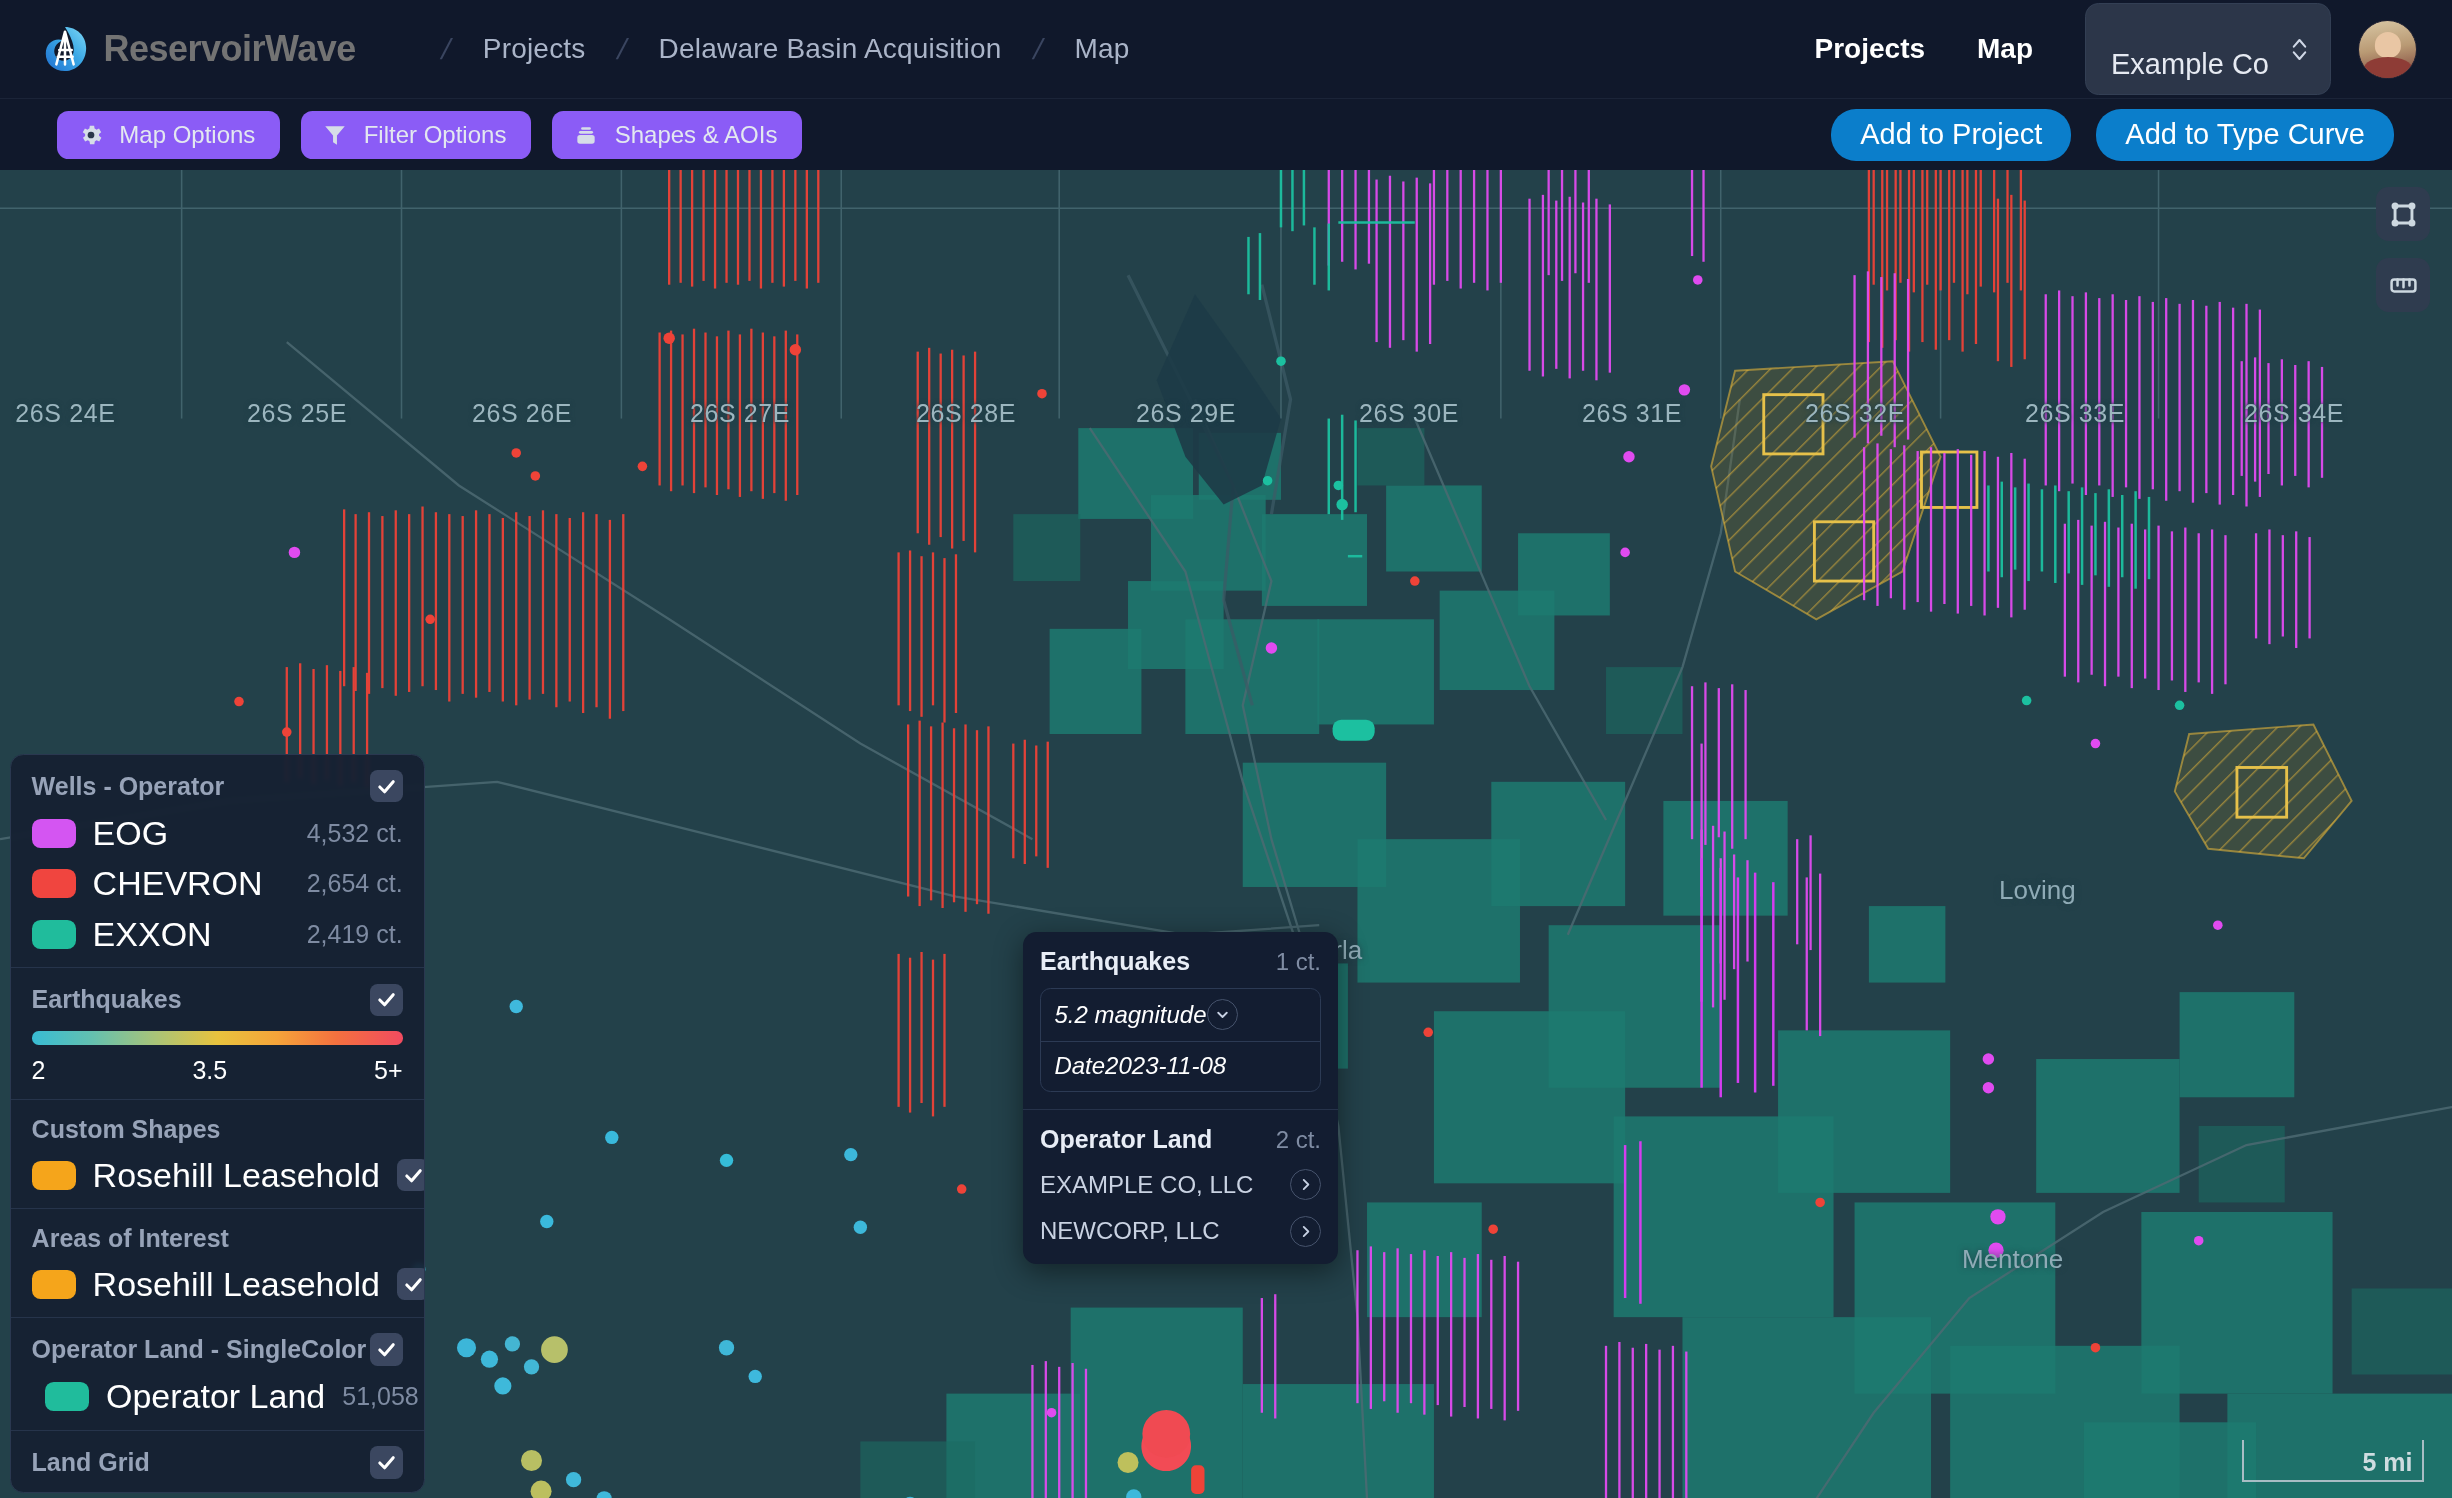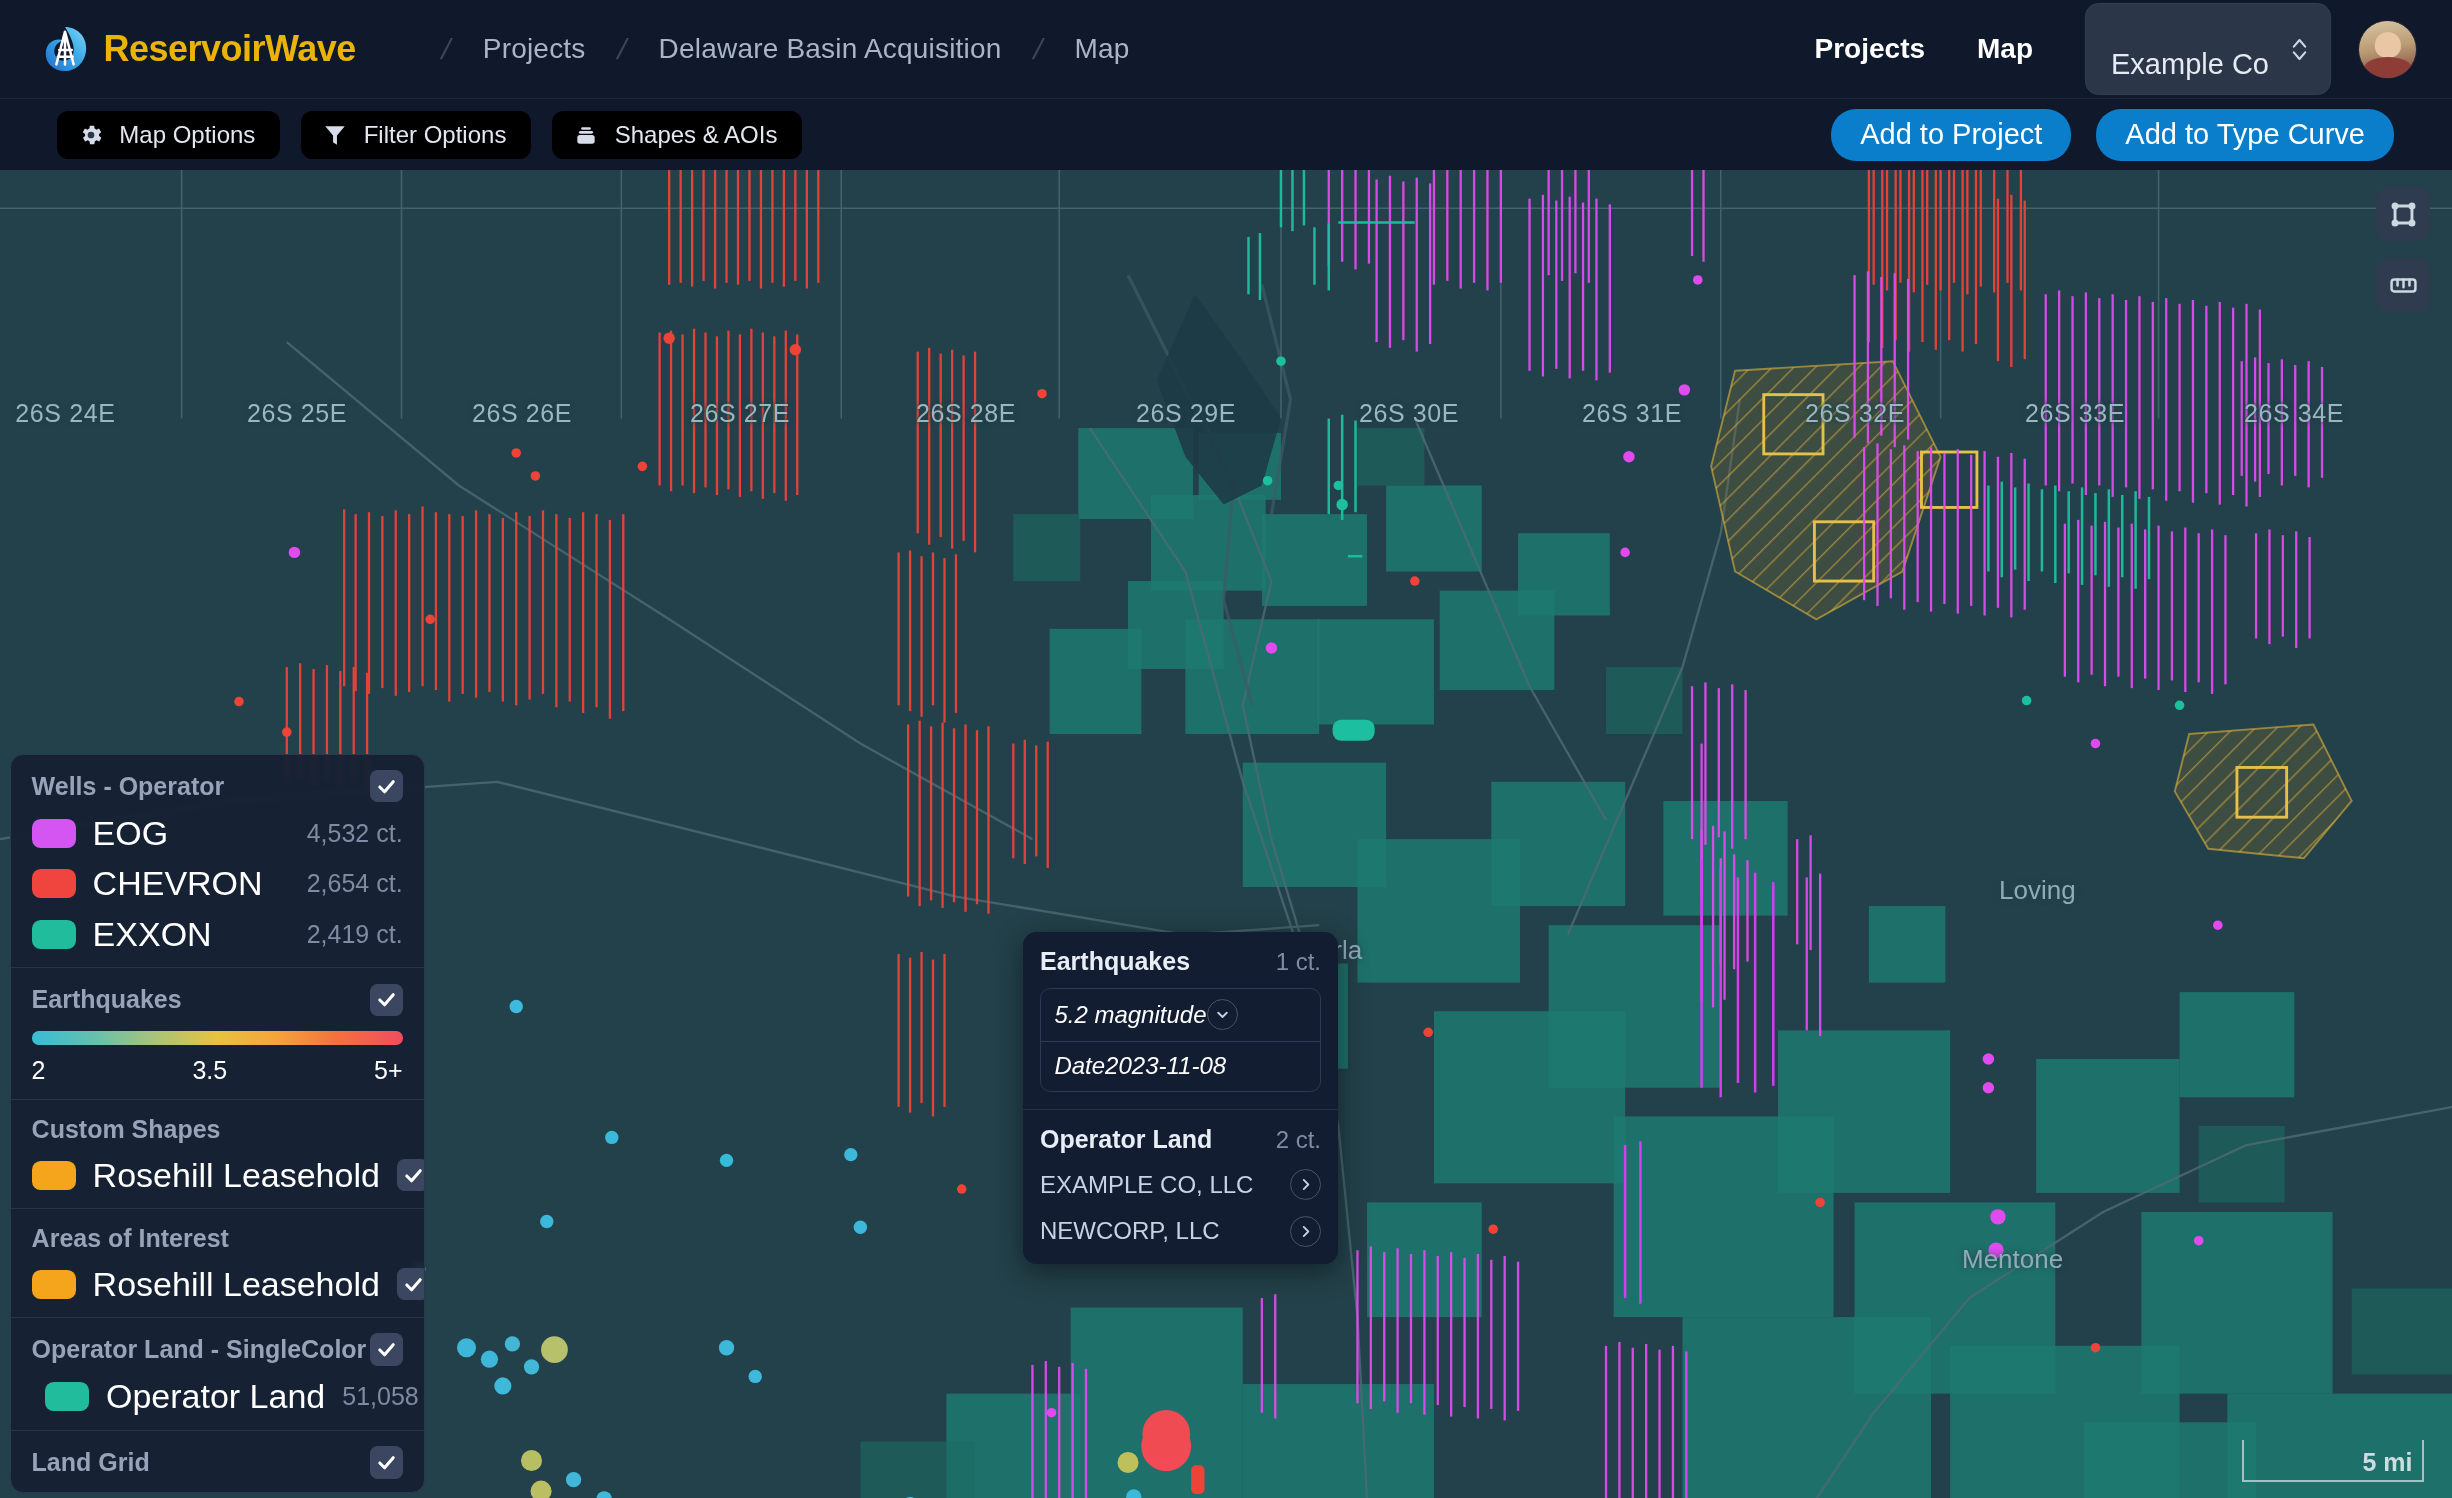--- a/index.html
+++ b/index.html
@@ -17,21 +17,21 @@
   #topbar {
     position: absolute; top: 0; left: 0; width: 2453px; height: 99px;
     background: #10182b;
     display: flex; align-items: center;
     z-index: 40;
     border-bottom: 1px solid #1b2438;
   }
   #brand { display: flex; align-items: center; margin-left: 40px; }
   #brand-logo { width: 50px; height: 50px; flex: 0 0 50px; }
   #brand-name {
-    font-size: 36px; font-weight: 700; color: #eab308;
+    font-size: 36px; font-weight: 700; color: #737373;
     margin-left: 13.4px; letter-spacing: -0.5px; white-space: nowrap;
   }
   .crumb-sep {
     color: #3a4560; font-size: 29px; font-weight: 300;
     margin: 0 32.5px; user-select: none; transform: skewX(-14deg);
   }
   .crumb {
     font-size: 28px; color: #aab4c8; white-space: nowrap;
     letter-spacing: 0.2px;
   }
@@ -67,21 +67,21 @@
   }
 
   
   #toolbar {
     position: absolute; top: 99px; left: 0; width: 2453px; height: 71px;
     background: #10182b; z-index: 39;
     display: flex; align-items: center;
   }
   .tool-btn {
     display: flex; align-items: center; gap: 15.3px;
-    background: #000000; border: none; border-radius: 11.5px;
+    background: #8b5cf6; border: none; border-radius: 11.5px;
     height: 48px; padding: 0 25px 0 21px; cursor: pointer;
     margin-left: 21px;
   }
   .tool-btn:first-child { margin-left: 57px; }
   .tool-btn-label { font-size: 24px; color: #e3e8f0; white-space: nowrap; }
   .tool-ico { width: 26px; height: 26px; display:block; flex:0 0 26px; }
 
   #toolbar-right { margin-left: auto; display: flex; align-items: center; margin-right: 59px; }
   .primary-btn {
     background: #0b7ecb; border: none; border-radius: 25px;

